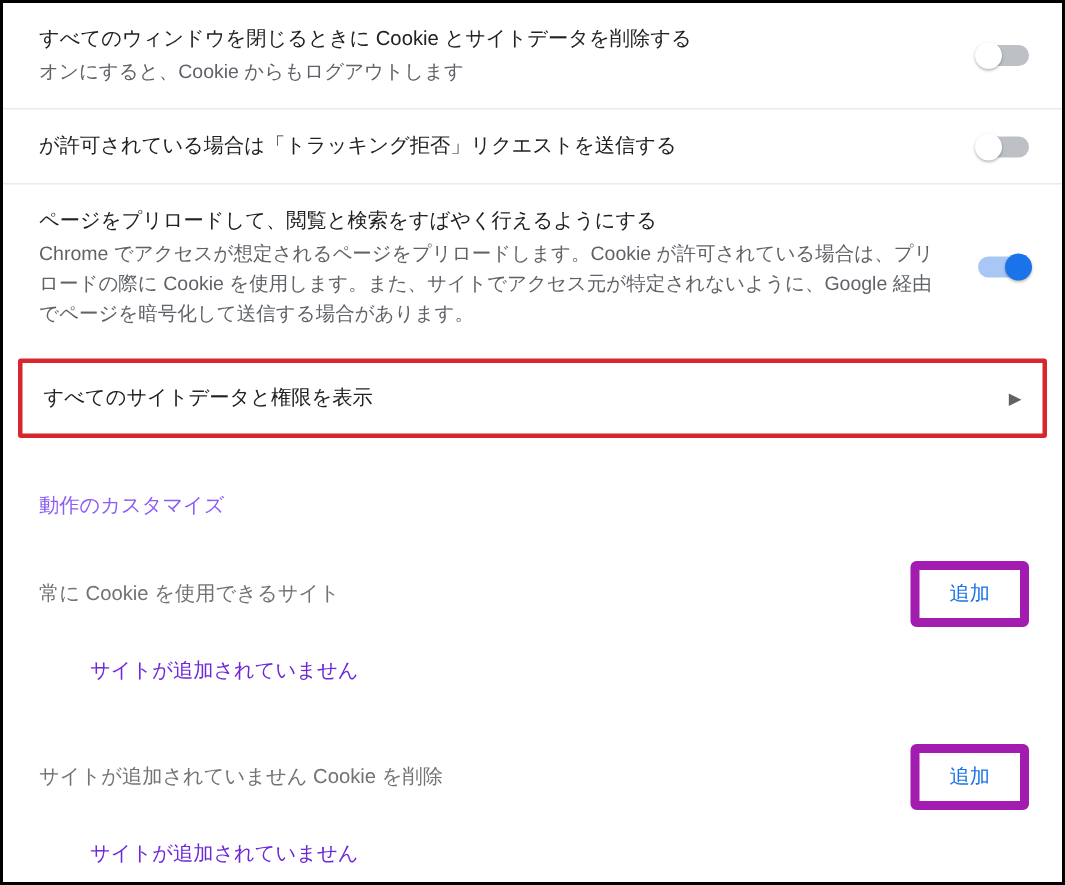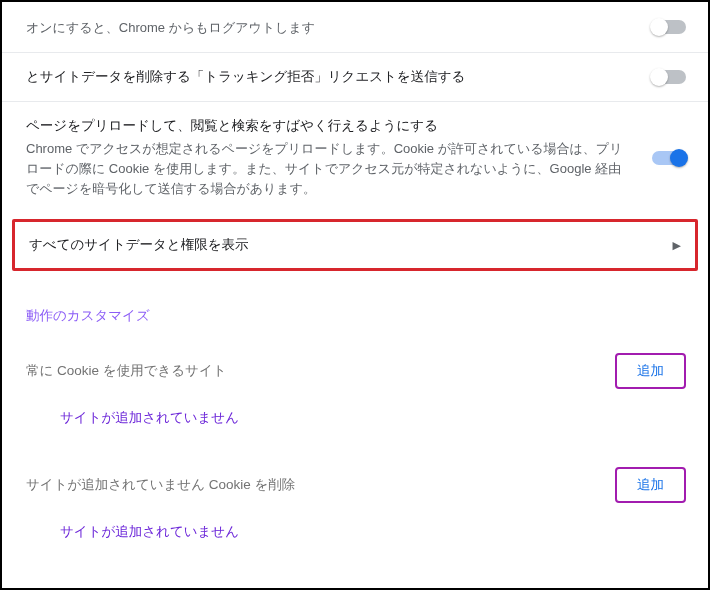--- a/index.html
+++ b/index.html
@@ -24,43 +24,44 @@
   .link-row-wrap { padding: 6px 10px 18px 10px; }
   .link-row { display: flex; align-items: center; justify-content: space-between; padding: 13px 14px; border: 3px solid #d7262d; border-radius: 2px; cursor: pointer; }
   .link-row .title { font-size: 13.5px; }
   .caret { color: #5f6368; font-size: 11px; }
 
   .section-header { padding: 18px 24px 6px 24px; font-size: 13.5px; color: #8b5cf6; }
 
   .subsection { padding: 22px 22px 0 24px; }
   .subsection-head { display: flex; align-items: center; justify-content: space-between; }
   .subsection-title { font-size: 13.5px; color: #737373; }
-  .add-btn { color: #1a73e8; background: #fff; border: 2px solid #a21caf; border-radius: 4px; padding: 7px 20px; font-size: 13.5px; cursor: pointer; font-family: Liberation Serif, serif; }
+  .add-btn { color: #1a73e8; background: #fff; border: 6px solid #a21caf; border-radius: 4px; padding: 7px 20px; font-size: 13.5px; cursor: pointer; font-family: Liberation Serif, serif; }
   .empty-msg { font-size: 13.5px; color: #6d28d9; padding: 20px 0 18px 34px; }
 </style>
 </head>
 <body>
 
 <div class="frame">
   <div class="panel">
 
     <div class="row">
       <div class="texts">
-        <div class="subtitle">オンにすると、Chrome からもログアウトします</div>
+        <div class="title">すべてのウィンドウを閉じるときに Cookie とサイトデータを削除する</div>
+        <div class="subtitle">オンにすると、Cookie からもログアウトします</div>
       </div>
       <div class="right">
         <div class="toggle off">
             <div class="knob"></div>
           </div>
       </div>
     </div>
 
     <div class="row">
       <div class="texts">
-        <div class="title">とサイトデータを削除する「トラッキング拒否」リクエストを送信する</div>
+        <div class="title">が許可されている場合は「トラッキング拒否」リクエストを送信する</div>
       </div>
       <div class="right">
         <div class="toggle off">
             <div class="knob"></div>
           </div>
       </div>
     </div>
 
     <div class="row noborder">
       <div class="texts">

